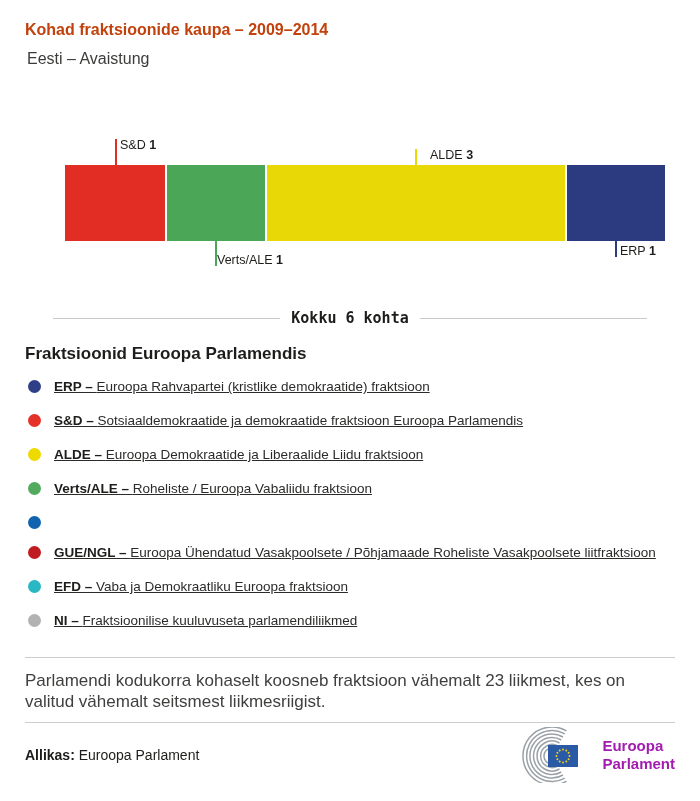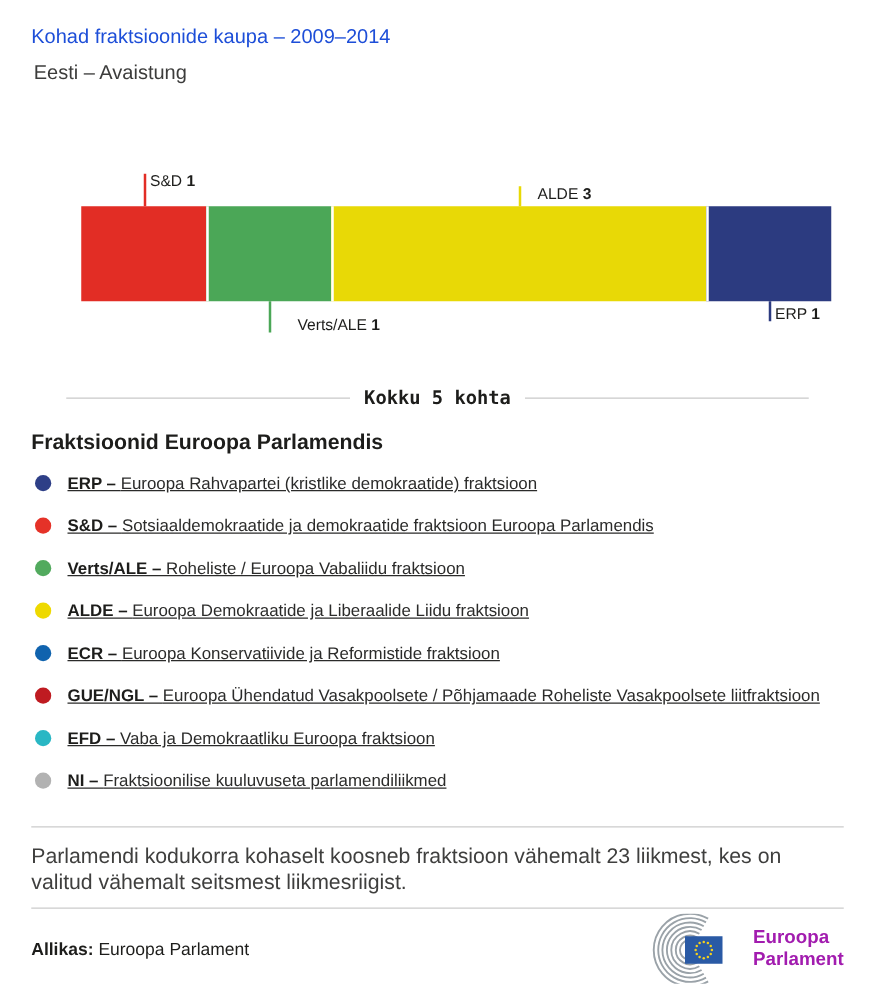--- a/index.html
+++ b/index.html
@@ -1,20 +1,20 @@
 <!DOCTYPE html>
 <html><head>
 <meta charset="utf-8">
 <style>
   html,body{margin:0;padding:0;background:#ffffff;}
   body{width:700px;height:801px;overflow:hidden;
        font-family:"Liberation Sans",sans-serif;color:#1d1d1b;}
   .page{position:relative;width:700px;height:801px;padding-top:20px;box-sizing:border-box;}
 
-  .title{margin:0 25px;font-size:16px;line-height:20px;font-weight:normal;color:#1d4ed8;}
+  .title{margin:0 25px;font-size:16px;line-height:20px;font-weight:bold;color:#c2410c;}
   .subtitle{margin:9px 25px 0 27px;font-size:16px;line-height:20px;font-weight:400;color:#3c3c3b;}
 
   
   .chart{position:relative;width:700px;height:130px;margin-top:70px;margin-left:15px;}
   .bar{position:absolute;left:50px;top:26px;width:600px;height:76px;display:flex;}
   .seg{height:100%;box-sizing:border-box;}
   .tick{position:absolute;width:1.5px;}
   .bar-label{position:absolute;font-size:12.5px;line-height:16px;white-space:nowrap;color:#1d1d1b;}
   .bar-label b{font-weight:bold;}
 
@@ -53,55 +53,54 @@
   <div class="chart">
     <div class="bar">
         <div class="seg" style="width: 100px; background: rgb(226, 45, 37);"></div>
         <div class="seg" style="width: 100px; background: rgb(75, 167, 87); border-left: 2px solid rgb(255, 255, 255);"></div>
         <div class="seg" style="width: 300px; background: rgb(232, 217, 6); border-left: 2px solid rgb(255, 255, 255);"></div>
         <div class="seg" style="width: 100px; background: rgb(44, 59, 128); border-left: 2px solid rgb(255, 255, 255);"></div>
       </div>
   <div class="tick" style="left: 100px; height: 26px; background: rgb(226, 45, 37); top: 0px;"></div>
       <div class="bar-label" style="left: 105px; top: -2px;"><span>S&amp;D </span><b>1</b></div>
       <div class="tick" style="left: 200px; height: 25px; background: rgb(75, 167, 87); top: 102px;"></div>
-      <div class="bar-label" style="left: 223px; top: 113px;"><span>Verts/ALE </span><b>1</b></div>
+      <div class="bar-label" style="left: 202px; top: 113px;"><span>Verts/ALE </span><b>1</b></div>
       <div class="tick" style="left: 400px; height: 16px; background: rgb(232, 217, 6); top: 10px;"></div>
       <div class="bar-label" style="left: 415px; top: 8px;"><span>ALDE </span><b>3</b></div>
       <div class="tick" style="left: 600px; height: 16px; background: rgb(44, 59, 128); top: 102px;"></div>
       <div class="bar-label" style="left: 605px; top: 104px;"><span>ERP </span><b>1</b></div>
     </div>
 
   <div class="total">
     <span class="line"></span>
-    <span class="total-text">Kokku 5 kohta</span>
+    <span class="total-text">Kokku 6 kohta</span>
     <span class="line"></span>
   </div>
 
   <h2 class="legend-heading">Fraktsioonid Euroopa Parlamendis</h2>
 
   <ul class="legend">
       <li>
         <span class="dot" style="background: rgb(46, 63, 135);"></span>
         <span class="txt"><b>ERP – </b><span>Euroopa Rahvapartei (kristlike demokraatide) fraktsioon</span></span>
       </li>
       <li>
         <span class="dot" style="background: rgb(229, 50, 40);"></span>
         <span class="txt"><b>S&amp;D – </b><span>Sotsiaaldemokraatide ja demokraatide fraktsioon Euroopa Parlamendis</span></span>
       </li>
       <li>
+        <span class="dot" style="background: rgb(238, 217, 0);"></span>
+        <span class="txt"><b>ALDE – </b><span>Euroopa Demokraatide ja Liberaalide Liidu fraktsioon</span></span>
+      </li>
+      <li>
         <span class="dot" style="background: rgb(82, 170, 94);"></span>
         <span class="txt"><b>Verts/ALE – </b><span>Roheliste / Euroopa Vabaliidu fraktsioon</span></span>
       </li>
       <li>
-        <span class="dot" style="background: rgb(238, 217, 0);"></span>
-        <span class="txt"><b>ALDE – </b><span>Euroopa Demokraatide ja Liberaalide Liidu fraktsioon</span></span>
-      </li>
-      <li>
         <span class="dot" style="background: rgb(16, 99, 174);"></span>
-        <span class="txt"><b>ECR – </b><span>Euroopa Konservatiivide ja Reformistide fraktsioon</span></span>
       </li>
       <li>
         <span class="dot" style="background: rgb(191, 27, 33);"></span>
         <span class="txt"><b>GUE/NGL – </b><span>Euroopa Ühendatud Vasakpoolsete / Põhjamaade Roheliste Vasakpoolsete liitfraktsioon</span></span>
       </li>
       <li>
         <span class="dot" style="background: rgb(41, 183, 196);"></span>
         <span class="txt"><b>EFD – </b><span>Vaba ja Demokraatliku Euroopa fraktsioon</span></span>
       </li>
       <li>

